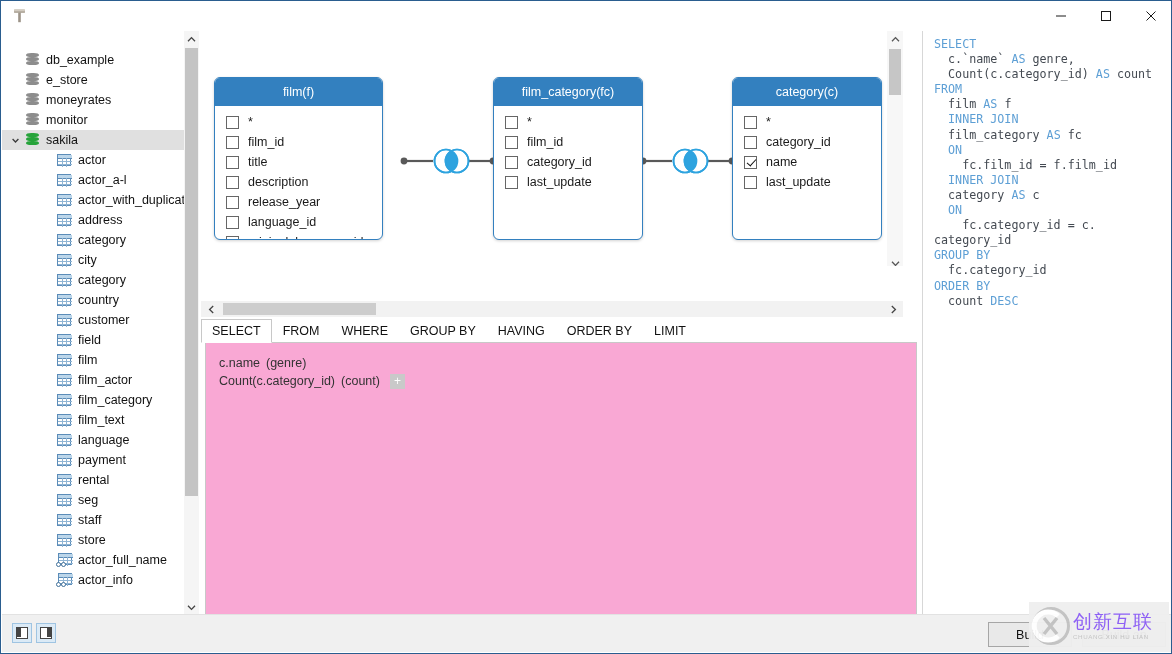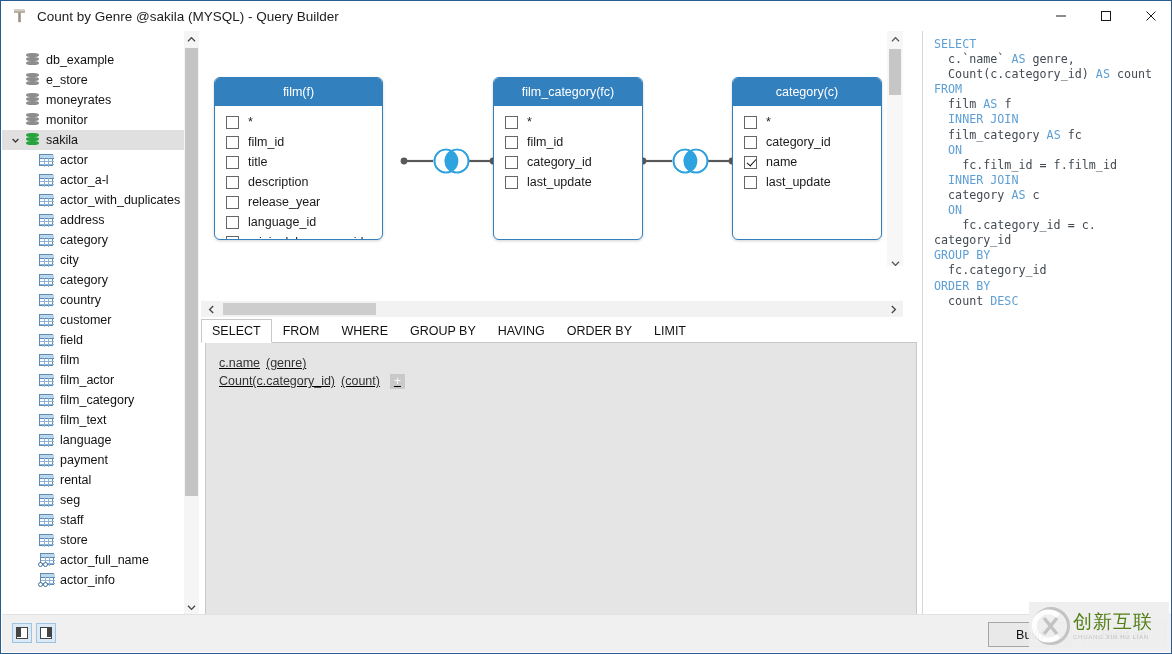--- a/index.html
+++ b/index.html
@@ -72,21 +72,21 @@
     display: flex; align-items: center; justify-content: center;
     flex: 0 0 14px;
   }
   .tree-row .tico {
     width: 20px; height: 20px;
     display: flex; align-items: center; justify-content: center;
     flex: 0 0 20px;
     margin-right: 4px;
   }
   .tree-row.level1 { padding-left: 6px; }
-  .tree-row.level2 { padding-left: 34px; }
+  .tree-row.level2 { padding-left: 52px; }
   .tree-label { line-height: 20px; }
 
   
   .db-ico { width: 13px; height: 15px; position: relative; }
   .db-ico i {
     position: absolute; left: 0; width: 13px; height: 4px;
     border-radius: 50% / 60%;
     display: block;
   }
   .db-ico i:nth-child(1) { top: 0px; }
@@ -247,22 +247,21 @@
     height: 24px;
     font-weight: normal;
   }
 
   
   .selpanel {
     position: absolute; left: 5px; top: 312px;
     width: 712px; height: 298px;
     border: 1px solid #c8c8c8;
     border-top: none;
-    background: #e5e5e5;
-    text-decoration: underline;
+    background: #f9a8d4;
   }
   .sel-item {
     font-size: 12.5px; color: #333;
     padding-left: 13px;
     height: 18px; line-height: 18px;
     display: flex; align-items: center;
   }
   .sel-item:first-child { margin-top: 11px; }
   .plusbtn {
     width: 15px; height: 15px;
@@ -361,42 +360,41 @@
     opacity: 0.96;
     pointer-events: none;
   }
   .wm-logo {
     width: 44px; height: 44px;
     flex: 0 0 44px;
     display: flex; align-items: center; justify-content: center;
   }
   .wm-text { display: flex; flex-direction: column; line-height: 1; }
   .wm-cn {
-    font-size: 19px; color: #4d7c0f; letter-spacing: 1px;
+    font-size: 19px; color: #8b5cf6; letter-spacing: 1px;
     font-family: "DejaVu Sans", sans-serif;
   }
   .wm-py {
     font-size: 6.2px; color: #c4c4c4; letter-spacing: 0.6px;
     margin-top: 3px;
   }
 </style>
 </head>
 <body>
 
 <div id="app">
 
   <div class="titlebar">
     <div class="title-icon">
       <svg width="16" height="16" viewBox="0 0 16 16">
         <rect x="2" y="1.5" width="11" height="3.4" rx="0.6" fill="#b8b0a4"></rect>
         <rect x="6.2" y="4.6" width="2.6" height="9.6" fill="#9c9388"></rect>
         <rect x="2" y="1.5" width="11" height="1.4" rx="0.6" fill="#d2cbc0"></rect>
       </svg>
     </div>
-    <div class="title-text">Count by Genre @sakila (MYSQL) - Query Builder</div>
     <div class="win-controls">
       <div class="win-btn">
         <svg width="12" height="12" viewBox="0 0 12 12">
             <line x1="1" y1="6" x2="11" y2="6" stroke="#1a1a1a" stroke-width="1"></line>
           </svg>
       </div>
       <div class="win-btn">
         <svg width="12" height="12" viewBox="0 0 12 12">
             <rect x="1.5" y="1.5" width="9" height="9" fill="none" stroke="#1a1a1a" stroke-width="1"></rect>
           </svg>

